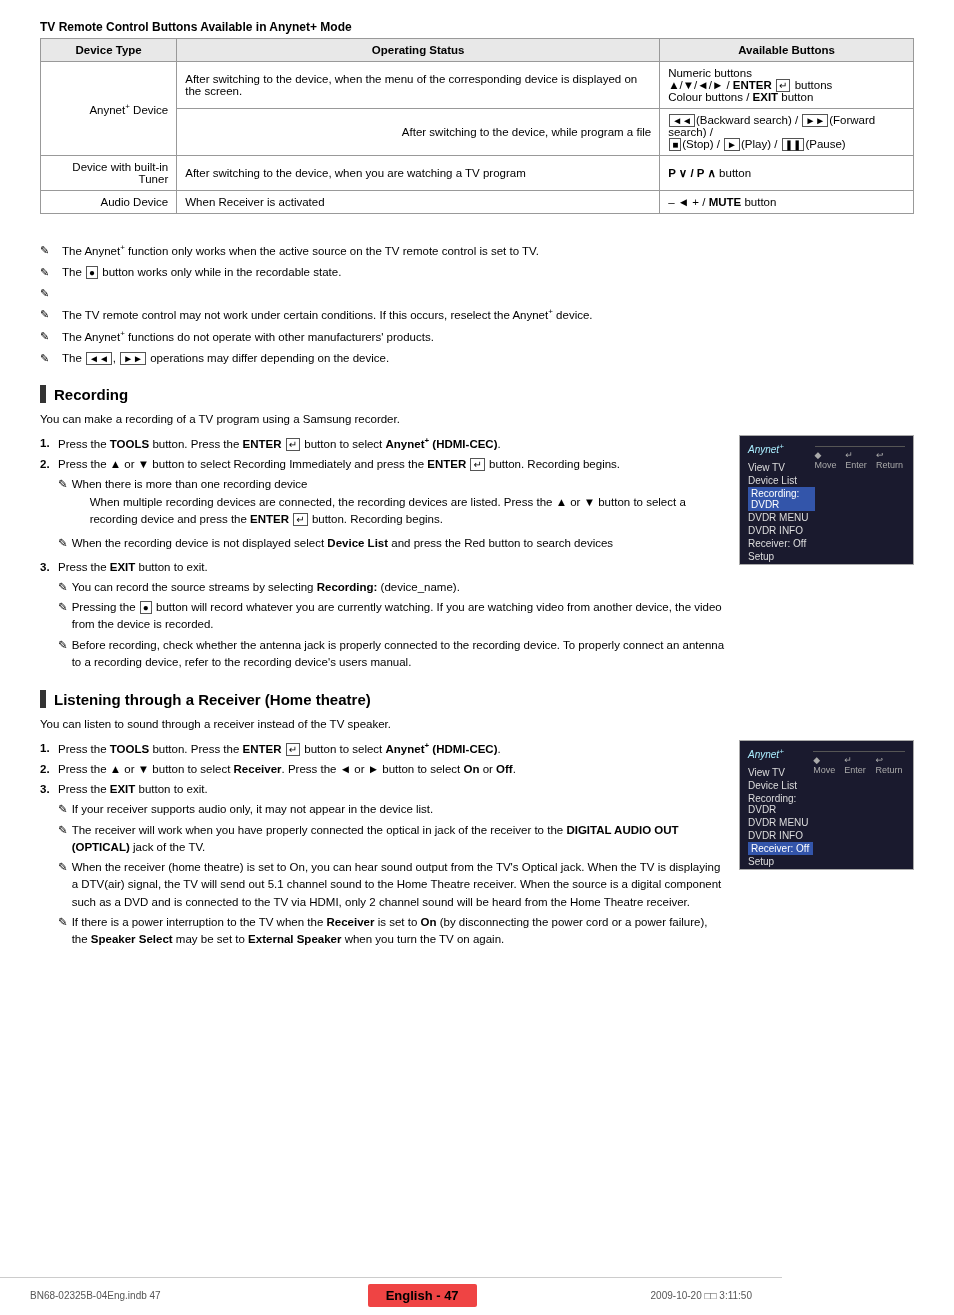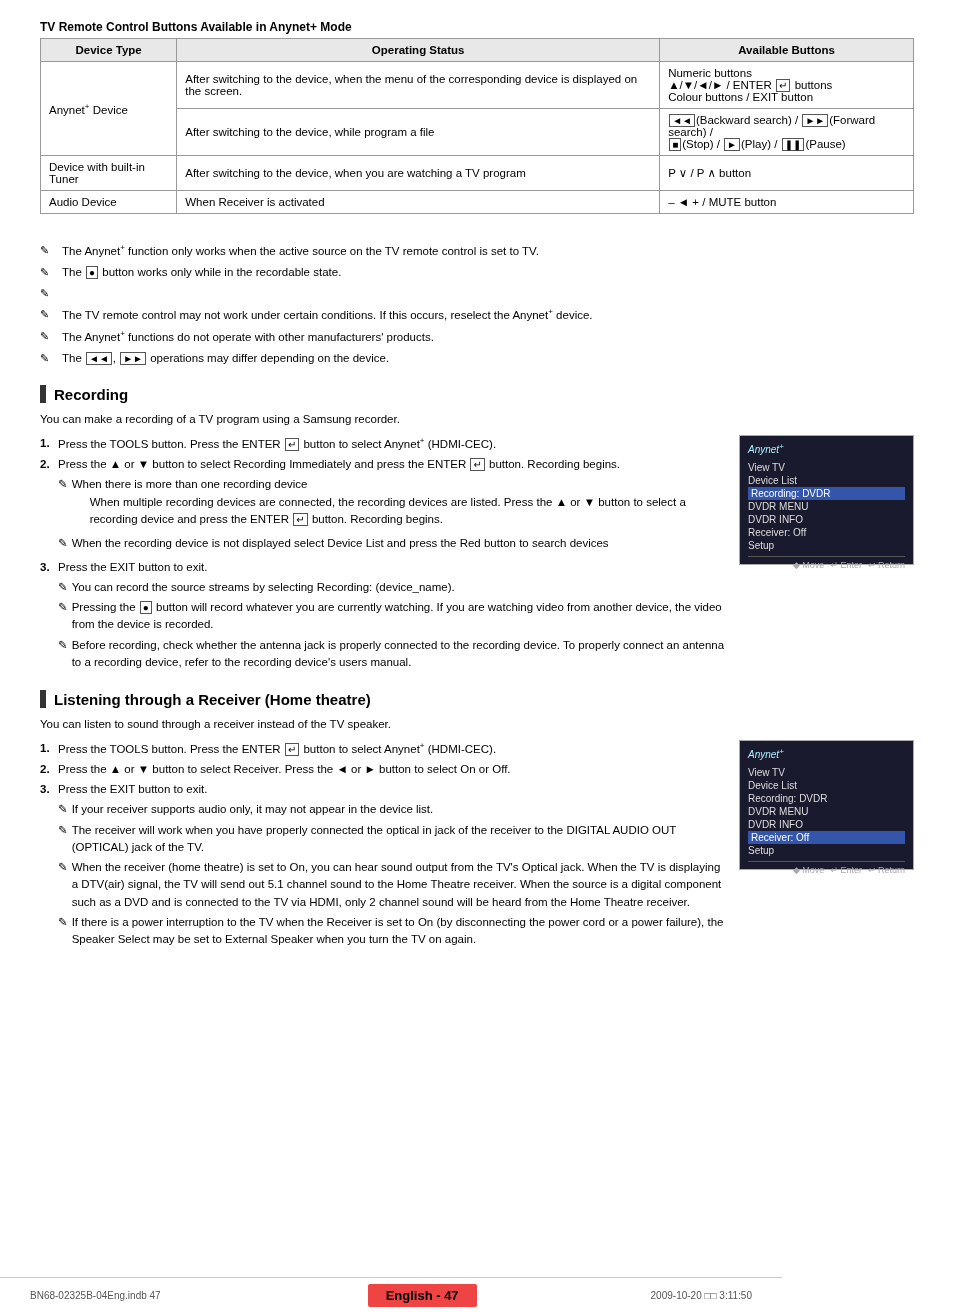--- a/index.html
+++ b/index.html
@@ -34,21 +34,21 @@
       border: 1px solid #999;
       padding: 5px 8px;
       vertical-align: middle;
     }
     .tv-table th {
       background: #e8e8e8;
       font-weight: bold;
       text-align: center;
     }
     .tv-table td:first-child {
-      text-align: left;
+      text-align: right;
       vertical-align: middle;
     }
     
     .notes {
       margin-bottom: 18px;
     }
     .note-item {
       display: flex;
       align-items: flex-start;
       margin-bottom: 4px;
@@ -92,21 +92,20 @@
     }
     .screen-image {
       width: 175px;
       min-width: 175px;
       border: 1px solid #aaa;
       background: #1a1a2e;
       color: #ddd;
       font-size: 10px;
       padding: 6px 8px;
       display: flex;
-      flex-direction: column;
       justify-content: space-between;
       height: 130px;
     }
     .screen-image .screen-title {
       color: #aef;
       font-size: 10px;
       font-style: italic;
       margin-bottom: 6px;
     }
     .screen-image .menu-item {
@@ -182,21 +181,21 @@
     }
     .footer-center {
       font-weight: bold;
       font-size: 13px;
       color: #000;
       background: #ef4444;
       padding: 4px 18px;
       border-radius: 2px;
       margin-left: 33px;
     }
-    b { font-weight: normal; text-align: right; }
+    b { font-weight: bold; text-align: right; }
     sup { font-size: 8px; vertical-align: super; }
     .inline-symbol { font-size: 10px; border: 1px solid #555; padding: 0 2px; margin: 0 1px; }
   </style>
 </head>
 <body>
 
 <div class="page-content">
 
   <table class="tv-table">
     <caption>TV Remote Control Buttons Available in Anynet+ Mode</caption>

